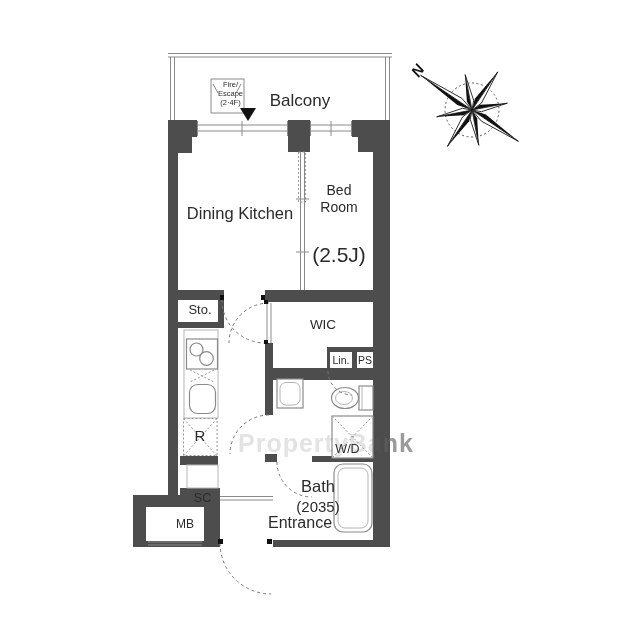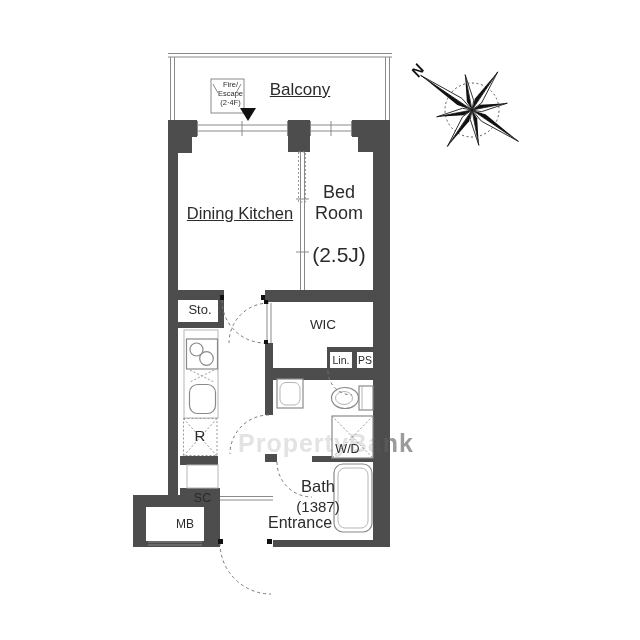--- a/index.html
+++ b/index.html
@@ -215,49 +215,49 @@
           <polygon points="0,0 4,-11 0,-44" fill="#fff" stroke="#111" stroke-width="0.8"></polygon>
         </g>
         <g transform="rotate(315)">
           <polygon points="0,0 -3.5,-9 0,-36" fill="#111"></polygon>
           <polygon points="0,0 3.5,-9 0,-36" fill="#fff" stroke="#111" stroke-width="0.8"></polygon>
         </g>
       </g>
     </g>
   </svg>
 
-  <div class="lbl" style="left:250px;top:80px;width:100px;font-size:17px;text-decoration:underline;">Balcony</div>
+  <div class="lbl" style="left:250px;top:91px;width:100px;font-size:17px;">Balcony</div>
 
   <div class="lbl" style="left:211px;top:81px;width:39px;font-size:7.5px;">
     <div>Fire/</div>
     <div>Escape</div>
     <div>(2·4F)</div>
   </div>
 
-  <div class="lbl" style="left:175px;top:204px;width:130px;font-size:16.5px;text-decoration:underline;">Dining Kitchen</div>
-
-  <div class="lbl" style="left:307px;top:182px;width:64px;font-size:18px;">Bed Room</div>
+  <div class="lbl" style="left:175px;top:204px;width:130px;font-size:16.5px;">Dining Kitchen</div>
+
+  <div class="lbl" style="left:307px;top:182px;width:64px;font-size:14px;">Bed Room</div>
   <div class="lbl" style="left:307px;top:227px;width:64px;font-size:21px;margin-top:16px;">(2.5J)</div>
 
   <div class="lbl" style="left:180px;top:302px;width:40px;font-size:13px;">Sto.</div>
 
   <div class="lbl" style="left:298px;top:317px;width:50px;font-size:13.5px;">WIC</div>
 
   <div class="lbl" style="left:329px;top:354px;width:24px;font-size:10.5px;">Lin.</div>
   <div class="lbl" style="left:356px;top:354px;width:18px;font-size:10.5px;">PS</div>
 
 
   <div class="lbl" style="left:332px;top:430px;width:31px;font-size:12.5px;margin-top:12px;">W/D</div>
 
   <div class="lbl" style="left:183px;top:427px;width:34px;font-size:15px;">R</div>
 
   <div class="lbl" style="left:187px;top:491px;width:31px;font-size:12.5px;">SC</div>
 
   <div class="lbl" style="left:288px;top:477px;width:60px;font-size:16.5px;">Bath</div>
-  <div class="lbl" style="left:288px;top:498px;width:60px;font-size:15px;">(1387)</div>
+  <div class="lbl" style="left:288px;top:498px;width:60px;font-size:15px;">(2035)</div>
 
   <div class="lbl" style="left:146px;top:517px;width:78px;font-size:12px;">MB</div>
 
   <div class="lbl" style="left:220px;top:514px;width:53px;font-size:16px;padding-left:48px;">Entrance</div>
 
   <div class="north" style="left:412px;top:62px;">N</div>
 
   <div class="wm" style="left:238px;top:429px;">
     <span class="p1">PropertyBa</span><span class="p2">nk</span>
   </div>

